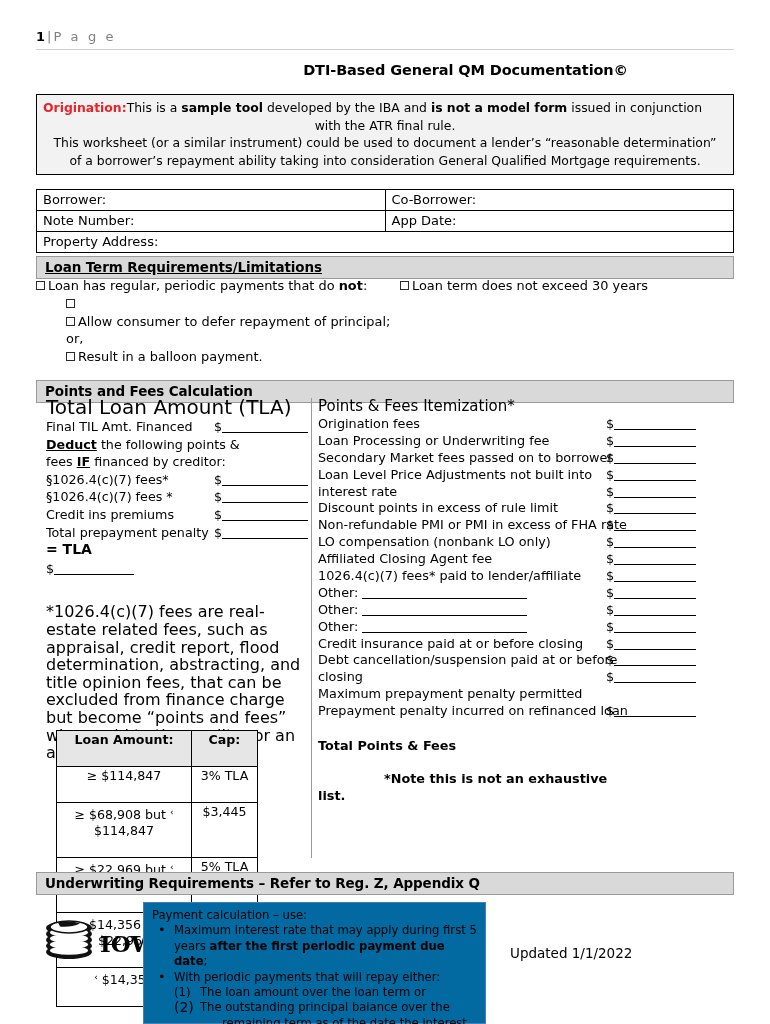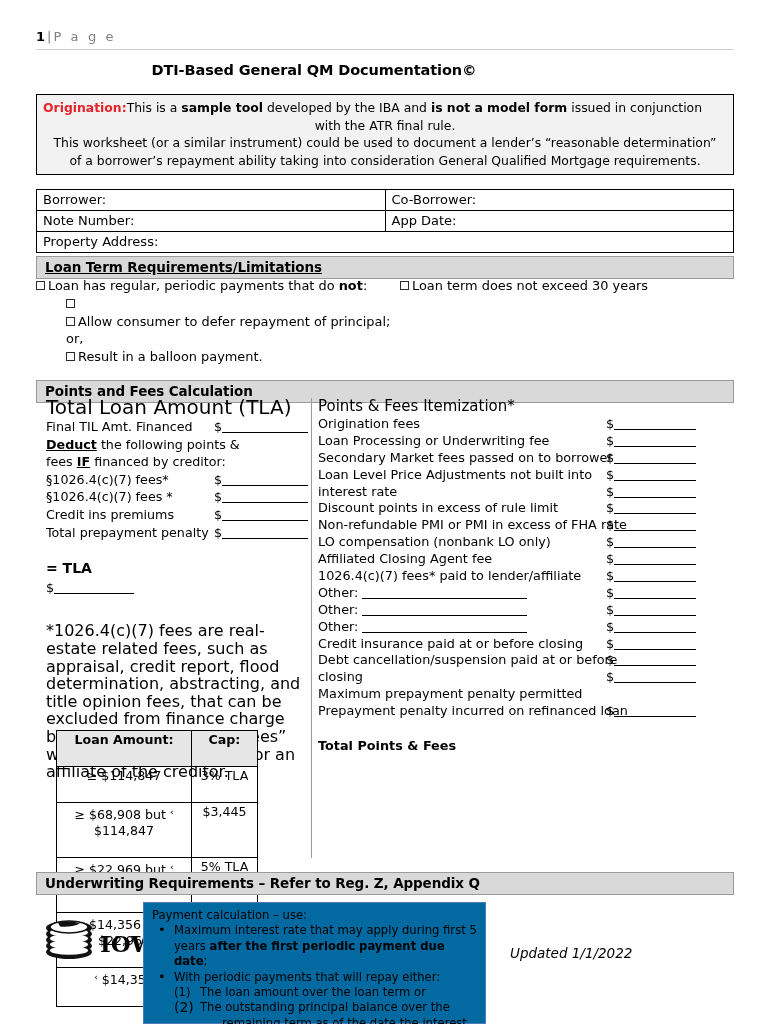--- a/index.html
+++ b/index.html
@@ -33,21 +33,21 @@
   }
   .page-word {
     color: #808080;
     font-size: 13px;
     letter-spacing: 2.6px;
   }
 
   .doc-title {
     position: absolute;
     left: 0; top: 62px; width: 628px;
-    text-align: center;
+    text-align: right;
     font-size: 14.5px;
     font-weight: bold;
     letter-spacing: -0.1px;
   }
 
   
   .disclaimer {
     position: absolute;
     left: 36px; top: 94px; width: 698px;
     border: 1px solid #000;
@@ -133,21 +133,21 @@
   .pf-row .lbl { display:inline-block; }
   .pf-row .amt { position: absolute; right: 0; top: 0; }
   .money { white-space: nowrap; }
   .blank {
     display: inline-block;
     border-bottom: 1px solid #000;
     height: 12px;
     vertical-align: -2px;
   }
   .u { text-decoration: underline; font-weight: bold; }
-  .tla-title { font-size: 14px; font-weight: bold; margin-top: 19px; }
+  .tla-title { font-size: 14px; font-weight: bold; }
   .tla-amt { margin-top: 1px; }
   .footnote {
     margin-top: 26px;
     font-size: 16px;
     line-height: 17.6px;
   }
 
   .pf-right {
     position: absolute;
     left: 318px; top: 396px; width: 400px;
@@ -206,21 +206,20 @@
   .uw-sub { padding-left: 22px; position: relative; }
   .uw-sub .num { position: absolute; left: 22px; top: 0; }
   .uw-sub .txt { padding-left: 26px; display:block; }
   .uw-sub2 .num { font-size: 14px; }
   .uw-cont { padding-left: 70px; }
 
   .updated {
     position: absolute;
     left: 510px; top: 945px;
     font-size: 13.5px;
-    font-style: italic;
   }
 
   
   .logo-wrap {
     position: absolute;
     left: 42px; top: 918px;
     width: 120px; height: 52px;
   }
   .logo-text {
     position: absolute;
@@ -397,20 +396,24 @@
   </div>
   <div class="it-row">
     <span class="lbl">Maximum prepayment penalty permitted</span>
   </div>
   <div class="it-row">
     <span class="lbl">Prepayment penalty incurred on refinanced loan</span>
     <span class="amt money"><span>$</span><span class="blank" style="width:82px"></span></span>
   </div>
 
   <div class="totalpf">Total Points &amp; Fees</div>
+  <div class="notepf">
+    <span class="ind">*Note this is not an exhaustive</span><br>
+    <span>list.</span>
+  </div>
 </div>
 
 <table class="captbl">
   <tbody>
       <tr>
     <th>Loan Amount:</th>
     <th class="c2">Cap:</th>
   </tr>
   <tr>
     <td><span>≥ $114,847</span></td>

